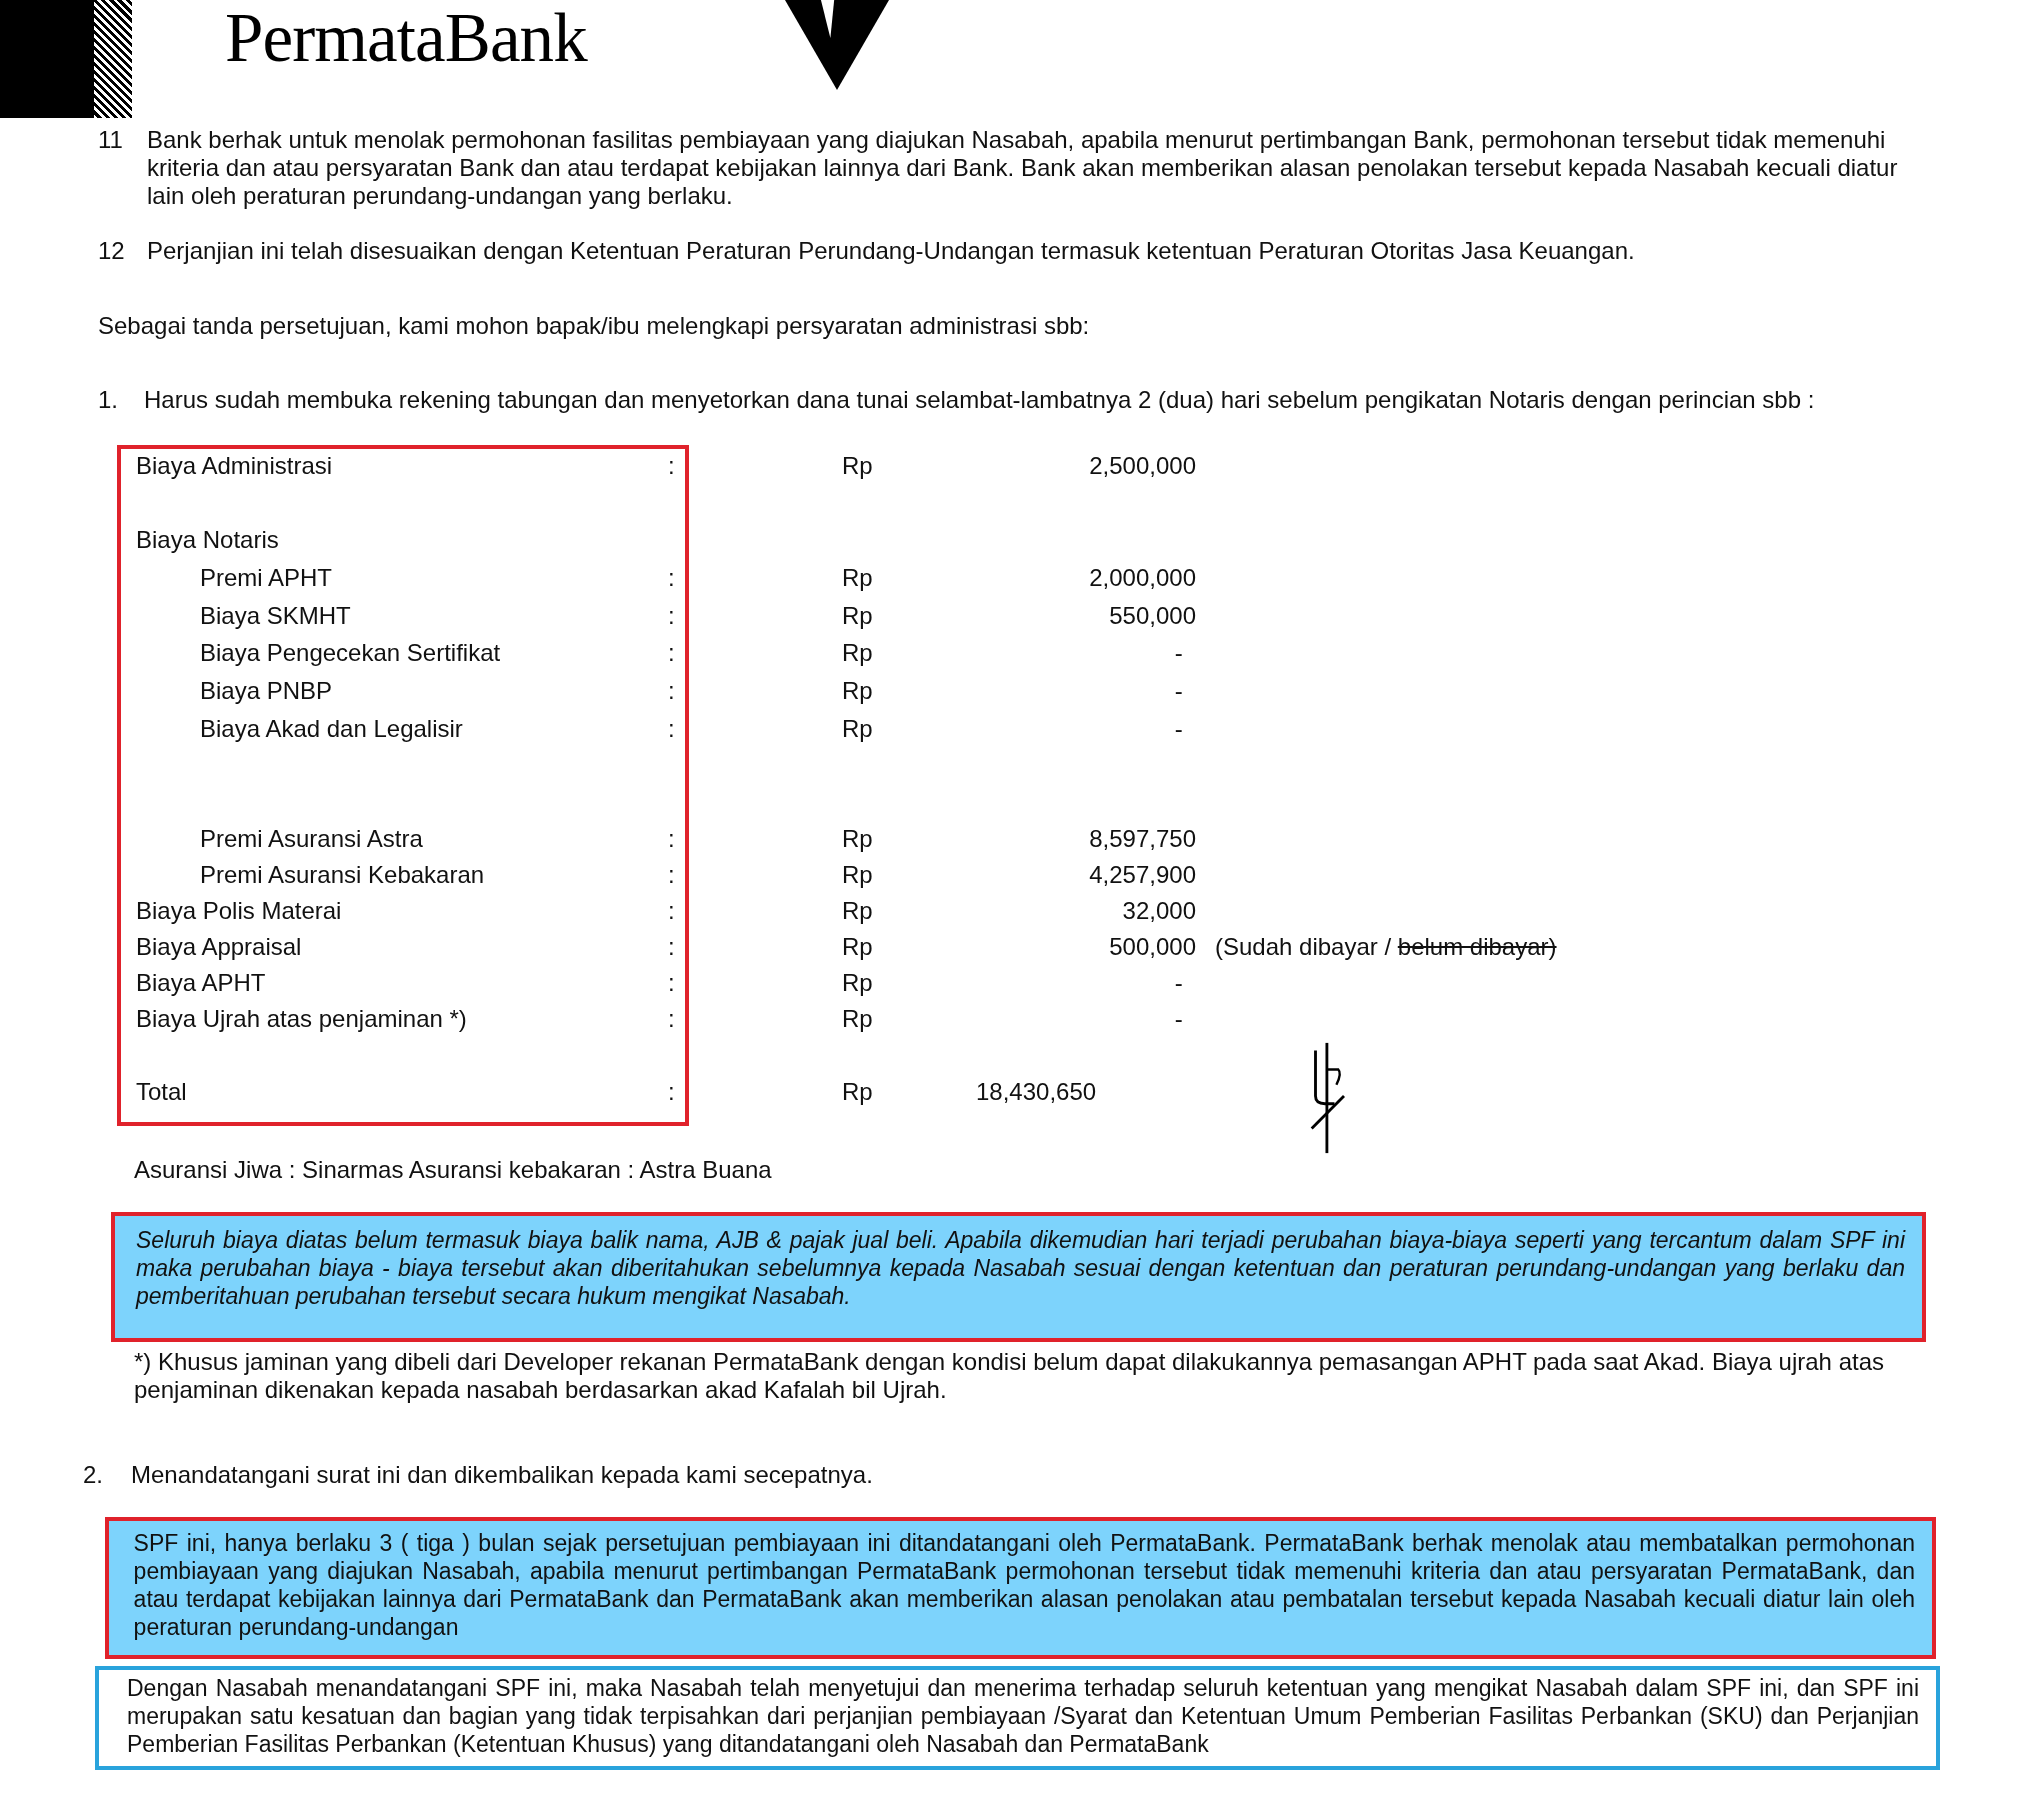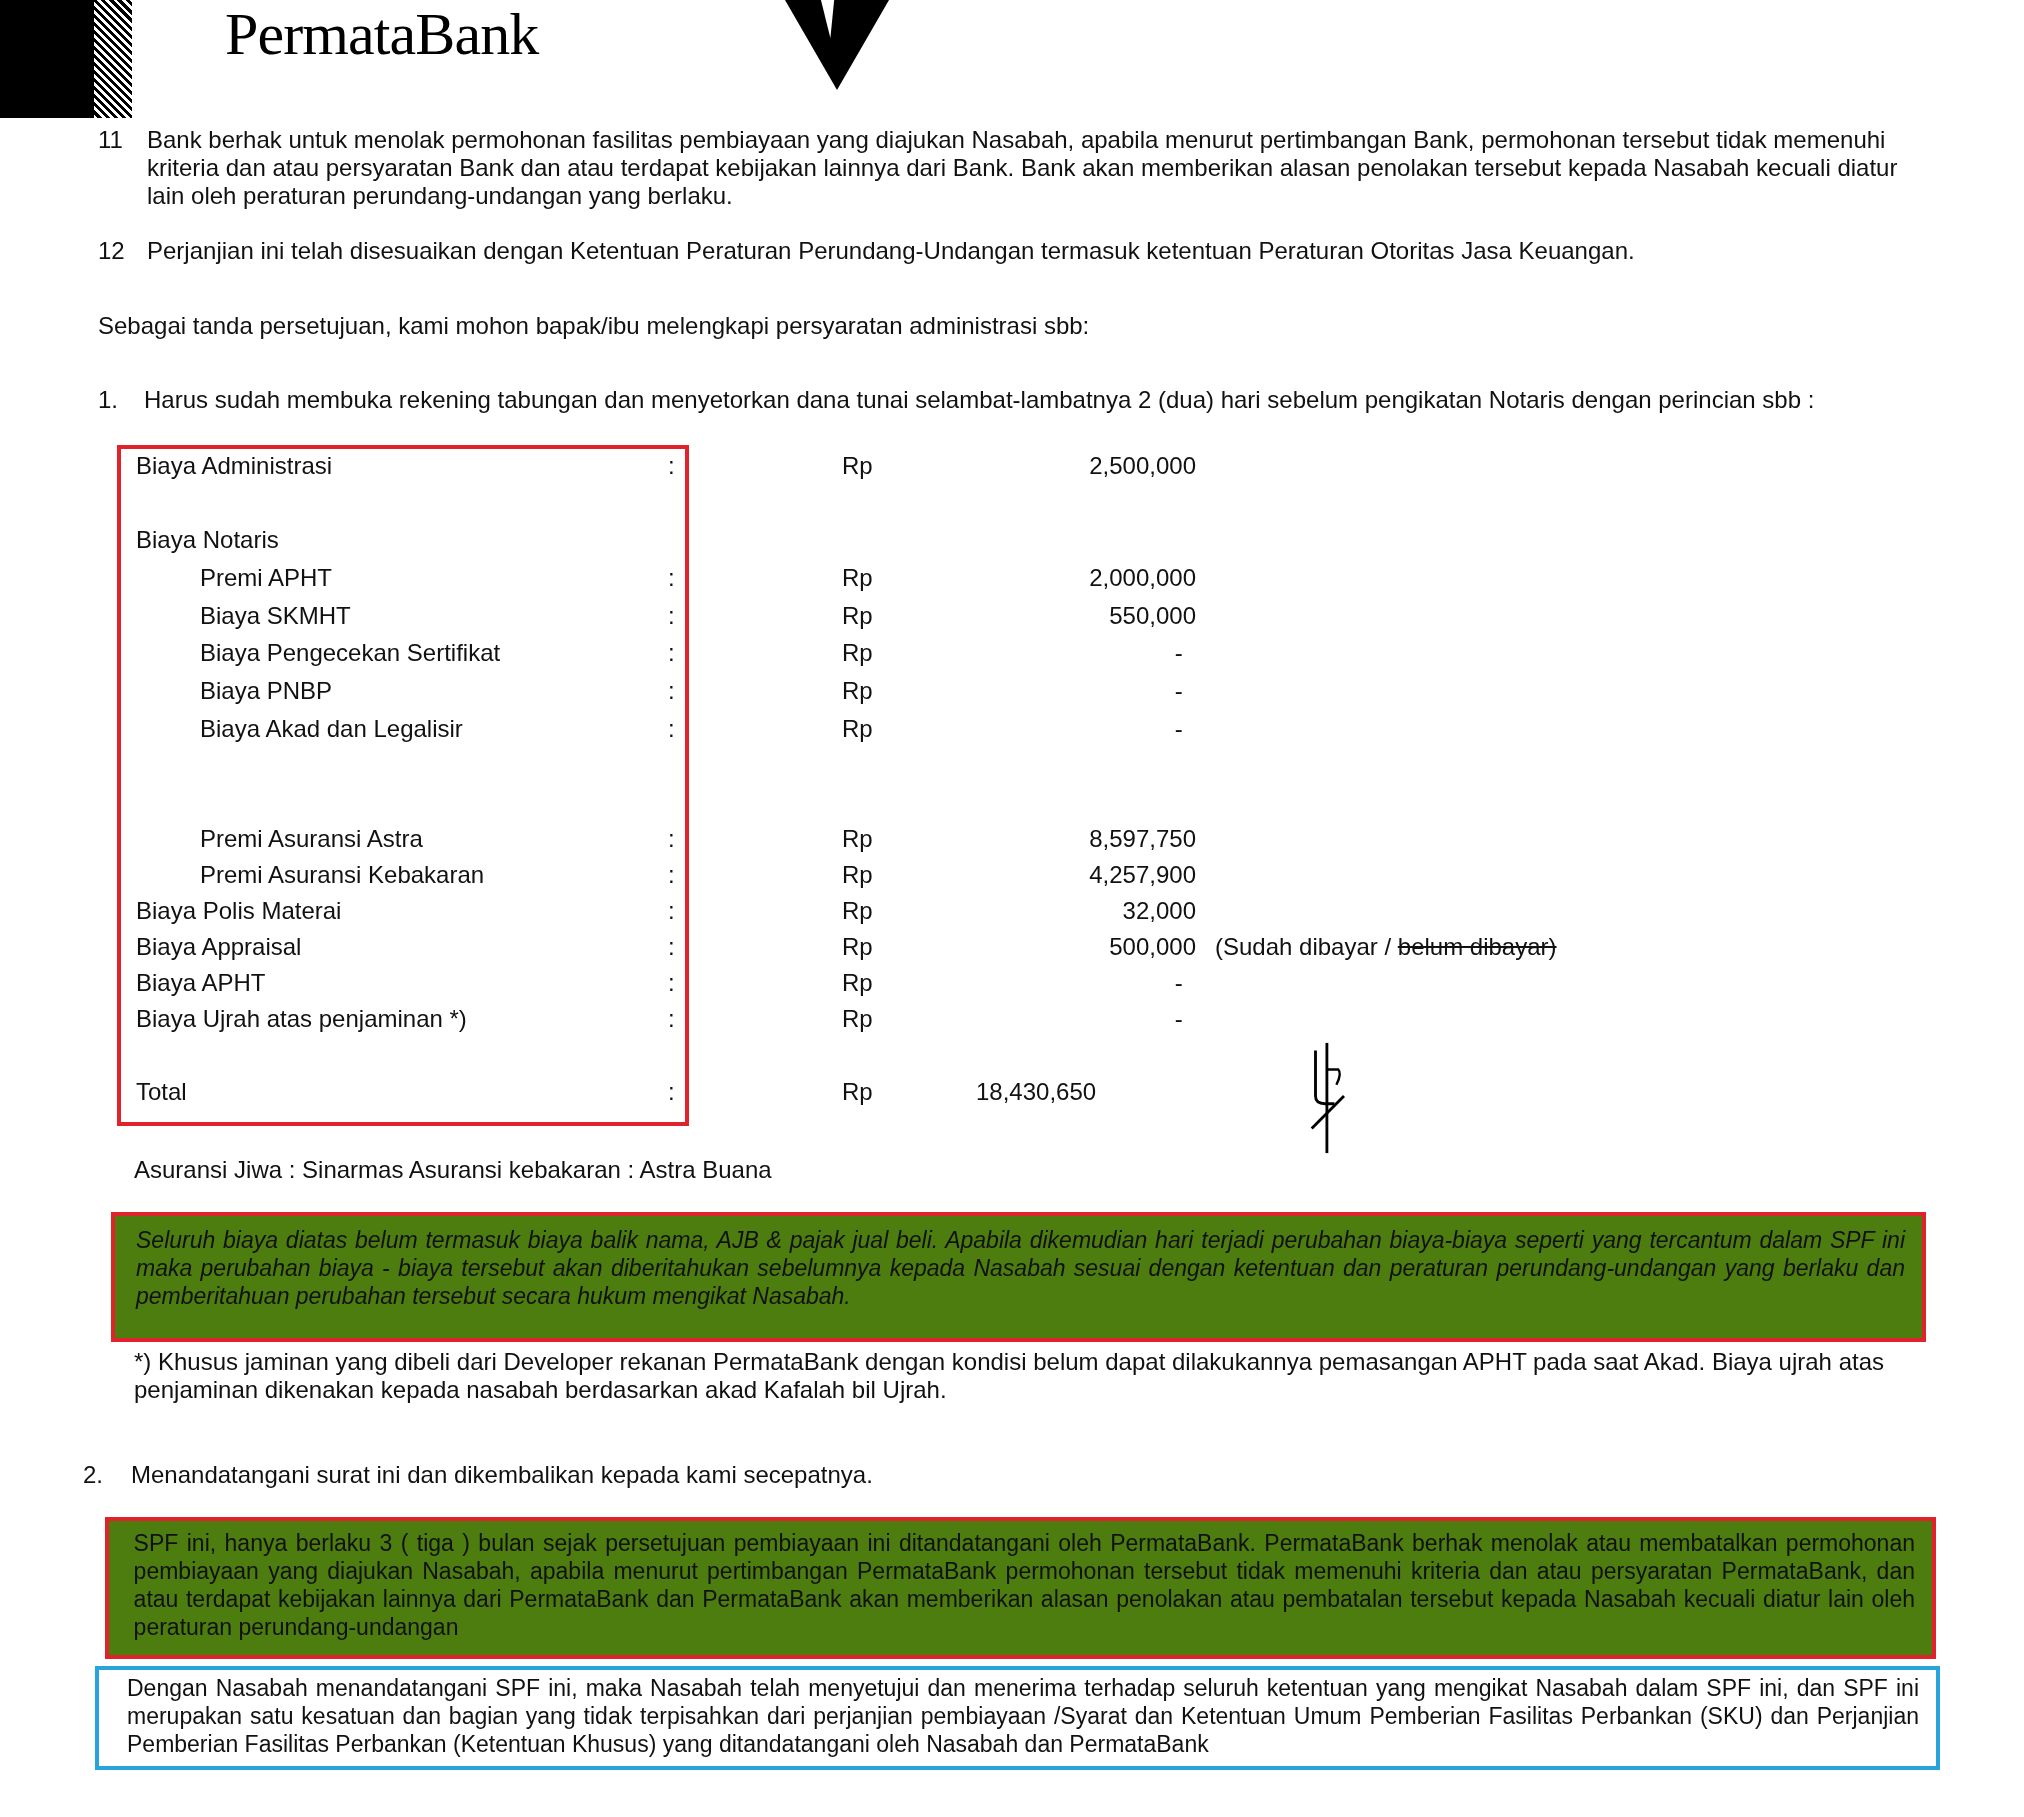--- a/index.html
+++ b/index.html
@@ -3,32 +3,32 @@
 <meta charset="utf-8">
 <style>
   html, body { margin:0; padding:0; background:#ffffff; }
   body { width:2024px; height:1817px; position:relative; overflow:hidden;
          font-family:"Liberation Sans", sans-serif; color:#111; font-size:24px; }
   .abs { position:absolute; }
   .corner-blot { left:0; top:0; width:132px; height:118px; background:#000;
                  clip-path: polygon(0 0, 100% 0, 100% 100%, 0 100%); }
   .corner-blot::after { content:""; position:absolute; right:0; top:0; width:38px; height:118px;
                  background: repeating-linear-gradient(45deg,#fff 0 2.8px,#000 2.8px 5.7px); }
-  .logo { left:225px; top:3.8px; font-family:"Liberation Serif", serif; font-size:60px; letter-spacing:-0.9px;
+  .logo { left:225px; top:3.8px; font-family:"Liberation Serif", serif; font-size:69px; letter-spacing:-0.9px;
           color:#000; line-height:1; }
   .logo-mark { left:785px; top:0; width:104px; height:90px; }
   .para { line-height:28px; }
   .num { position:absolute; }
   .fee-box { left:117px; top:445px; width:572px; height:681px; border:4.7px solid #e0222b; box-sizing:border-box; }
   .fee-row { position:absolute; height:34px; line-height:34px; white-space:nowrap; }
   .fee-label { position:absolute; left:0; }
   .fee-colon { position:absolute; left:668px; }
   .fee-rp { position:absolute; left:842px; }
   .fee-val { position:absolute; right:0; width:189px; text-align:right; }
-  .red-box { border:4.7px solid #e0222b; box-sizing:border-box; background:#4d7c0f; }
+  .red-box { border:4.7px solid #e0222b; box-sizing:border-box; background:#7dd3fc; }
   .blue-box { border:4.7px solid #29a3dc; box-sizing:border-box; background:#fff; }
   .ital { font-style:italic; }
   .just { text-align:justify; text-align-last:left; }
   .strike { text-decoration:line-through; }
 </style>
 </head>
 <body>
 
 <div class="abs corner-blot"></div>
 <div class="abs logo">PermataBank</div>

